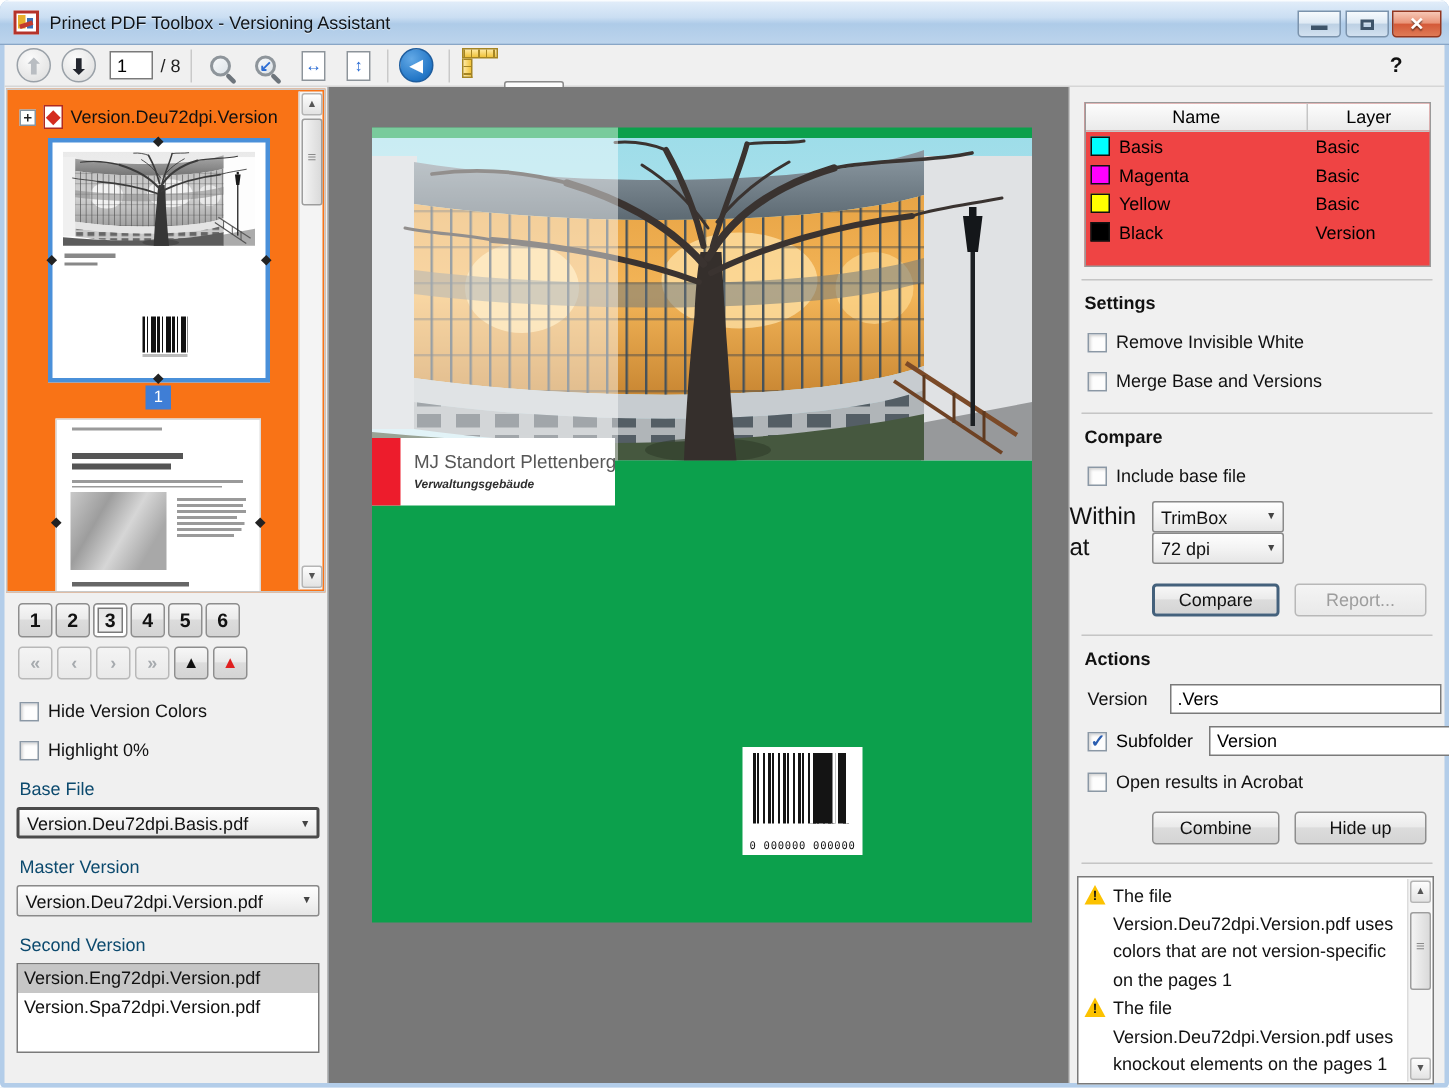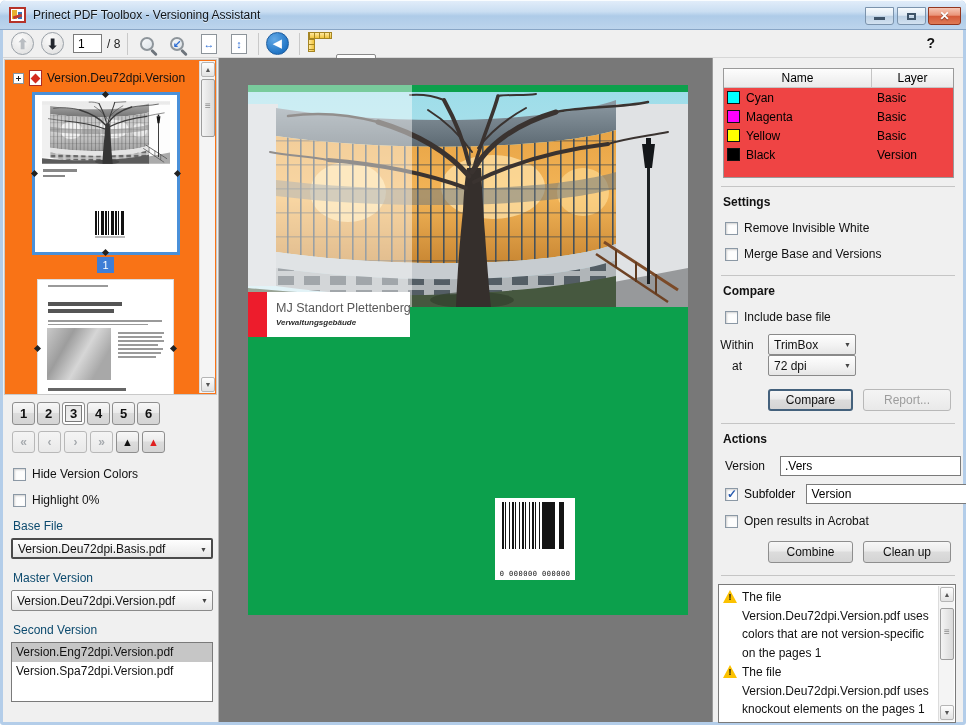--- a/index.html
+++ b/index.html
@@ -109,42 +109,42 @@
 
   
   .preview { position:absolute; left:219px; top:58px; width:493px; bottom:3px; background:#787878; }
   .pdf-page { position:absolute; left:29px; top:27px; width:440px; height:530px; background:#0ca04c; }
   .photo { position:absolute; left:0; top:7px; width:440px; height:215px; }
   .wash-overlay { position:absolute; left:0; top:0; width:164px; height:222px; background:rgba(255,255,255,.45); }
   .label-box { position:absolute; left:0; top:207px; width:162px; height:45px; background:#fff; }
   .label-redbar { position:absolute; left:0; top:0; width:19px; height:45px; background:#ed1c2c; }
   .label-title { position:absolute; left:28px; top:9px; font-size:12.5px; color:#575757; white-space:nowrap; }
   .label-sub { position:absolute; left:28px; top:26px; font-size:8px; font-weight:bold; font-style:italic; color:#2e2e2e; }
-  .barcode { position:absolute; left:247px; top:413px; width:80px; height:82px; background:#fff; }
+  .barcode { position:absolute; left:247px; top:413px; width:80px; height:72px; background:#fff; }
   .bars { position:absolute; left:7px; top:4px; width:66px; height:47px;
     background:repeating-linear-gradient(90deg,#141414 0 2px,#fff 2px 3px,#141414 3px 4px,#fff 4px 7px,#141414 7px 8px,#fff 8px 10px); }
   .bars-block { position:absolute; left:38px; top:0; width:17px; height:47px; background:#141414; border-left:2px solid #fff; border-right:2px solid #fff; }
   .bars-block2 { position:absolute; left:58px; top:0; width:6px; height:47px; background:#141414; border-right:2px solid #fff; }
   .barcode-digits { position:absolute; left:0; bottom:2px; width:100%; text-align:center; font-family:"DejaVu Sans Mono",monospace; font-size:7px; letter-spacing:.5px; color:#111; }
 
   
   .right-panel { position:absolute; right:3px; top:58px; width:251px; bottom:3px; background:#f0f0f0; border-left:1px solid #9a9a9a; }
   .colors-table { margin:10px 0 0 10px; width:231px; height:110px; background:#ef4444; border:1px solid #9a9a9a; font-size:12px; }
   .ct-header { display:flex; height:19px; background:linear-gradient(180deg,#fdfdfd,#eaeaea); border-bottom:1px solid #c5c5c5; }
   .ct-header .c1 { width:148px; text-align:center; line-height:18px; border-right:1px solid #c5c5c5; }
   .ct-header .c2 { flex:1; text-align:center; line-height:18px; }
   .ct-row { display:flex; align-items:center; height:19px; }
   .swatch { width:13px; height:13px; border:1px solid #111; margin:0 6px 0 3px; flex:0 0 13px; }
   .ct-name { width:125px; }
   .ct-layer { flex:1; padding-left:6px; }
   .rp-sep { margin:8px 8px 0 8px; }
   .rp-title { margin:8px 0 0 10px; }
   .rp-cb { margin:12px 0 0 12px; }
   .inline-row { display:flex; align-items:center; margin:10px 0 0 0; }
-  .within-label { width:48px; text-align:center; font-size:12px; color:#111; }
+  .within-label { width:48px; text-align:left; font-size:16px; color:#111; }
   .small-combo { width:88px; margin-left:7px; }
   .btn-row { display:flex; margin:13px 0 0 55px; gap:10px; }
   .btn-85 { width:85px; height:22px; }
   .btn-88 { width:88px; height:22px; }
   .field-row { display:flex; align-items:center; margin:10px 0 0 12px; }
   .field-label { width:44px; font-size:12px; color:#111; }
   .field-input { width:181px; margin-left:11px; }
   .sub-row { display:flex; align-items:center; margin:8px 0 0 12px; gap:6px; }
   .sub-input { width:181px; margin-left:5px; }
   .messages { position:relative; margin:8px 0 0 5px; width:238px; height:139px; background:#fff; border:1px solid #7a7a7a; overflow:hidden; }
@@ -403,21 +403,21 @@
   </div>
 
   <div class="right-panel">
     <div class="colors-table">
       <div class="ct-header">
         <div class="c1">Name</div>
         <div class="c2">Layer</div>
       </div>
       <div class="ct-row">
         <div class="swatch" style="background: rgb(0, 255, 255);"></div>
-        <div class="ct-name">Cyan</div>
+        <div class="ct-name">Basis</div>
         <div class="ct-layer">Basic</div>
       </div>
       <div class="ct-row">
         <div class="swatch" style="background: rgb(255, 0, 255);"></div>
         <div class="ct-name">Magenta</div>
         <div class="ct-layer">Basic</div>
       </div>
       <div class="ct-row">
         <div class="swatch" style="background: rgb(255, 255, 0);"></div>
         <div class="ct-name">Yellow</div>
@@ -474,21 +474,21 @@
       <div class="cb checked"></div>
       <span style="font-size:12px">Subfolder</span>
       <input class="text-input sub-input" value="Version" style="">
     </div>
     <div class="cb-row rp-cb" style="margin-top:10px">
       <div class="cb"></div>
       <span>Open results in Acrobat</span>
     </div>
     <div class="btn-row">
       <div class="btn btn-85">Combine</div>
-      <div class="btn btn-88">Clean up</div>
+      <div class="btn btn-88">Hide up</div>
     </div>
 
     <div class="hsep rp-sep" style="margin-top:12px"></div>
     <div class="messages">
       <div class="msg-list">
         <div class="msg">
           <div class="warn-tri"></div>
           <div class="msg-text">The file Version.Deu72dpi.Version.pdf uses colors that are not version-specific on the pages 1</div>
         </div>
         <div class="msg">

